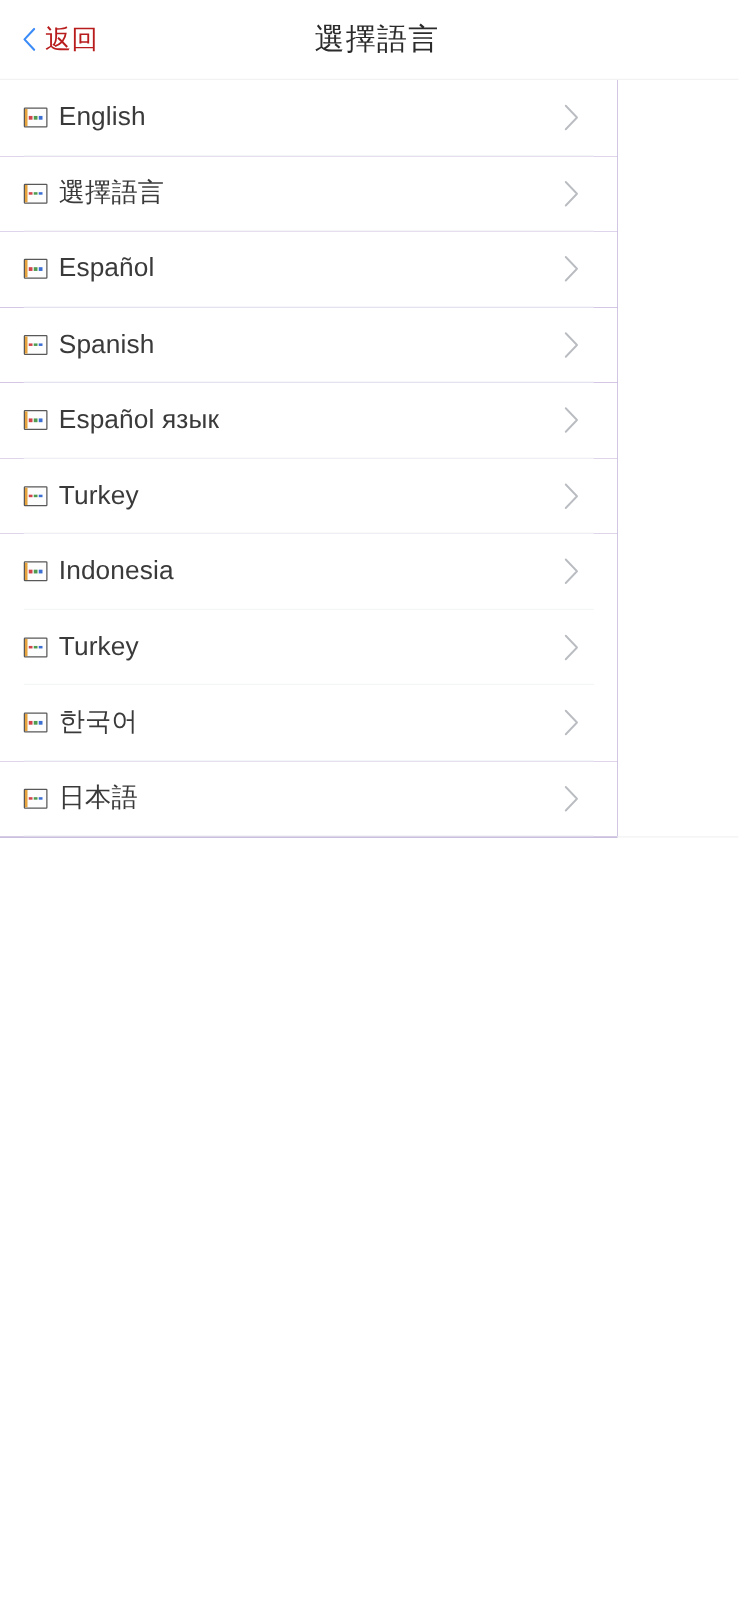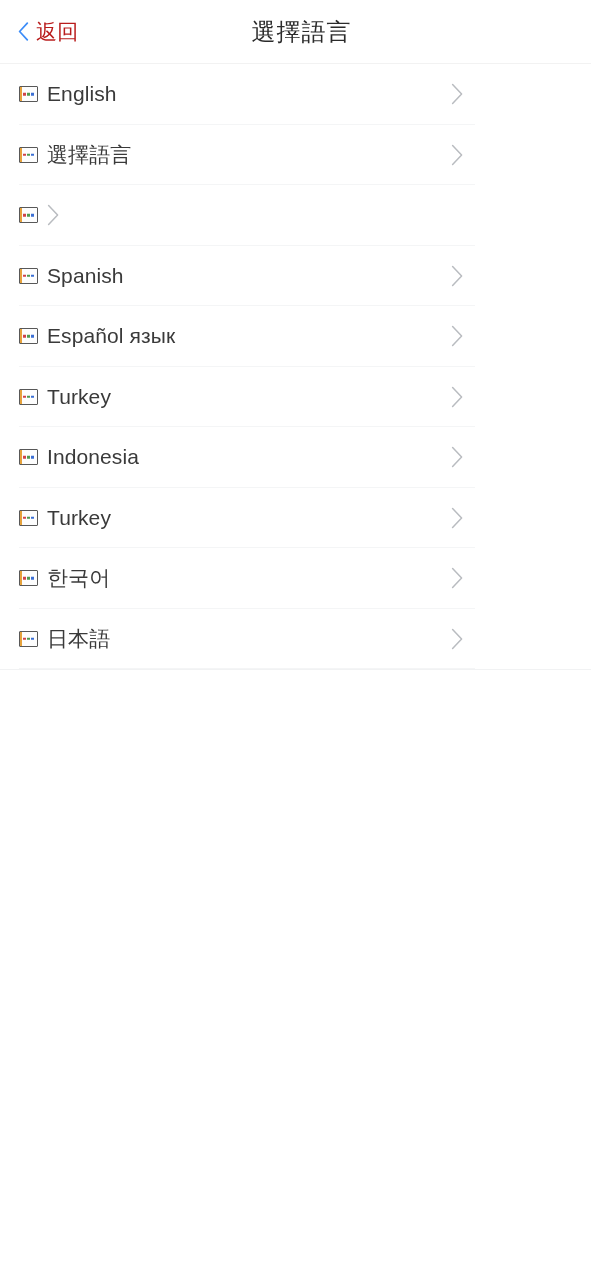--- a/index.html
+++ b/index.html
@@ -225,20 +225,21 @@
 
     <div class="lang-row">
       <span class="flag-icon">
         <i class="edge"></i>
           <span class="dots">
             <i class="r"></i>
             <i class="g"></i>
             <i class="b"></i>
           </span>
       </span>
+      <span class="lang-label">Español</span>
       <span class="row-chevron">
         <svg width="13" height="22" viewBox="0 0 13 22" fill="none" xmlns="http://www.w3.org/2000/svg">
           <path d="M1.6 1.6L10.6 11L1.6 20.4" stroke="#b9bcc0" stroke-width="1.5" stroke-linecap="round" stroke-linejoin="round"></path>
         </svg>
       </span>
     </div>
 
     <div class="lang-row">
       <span class="flag-icon">
         <i class="edge"></i>

